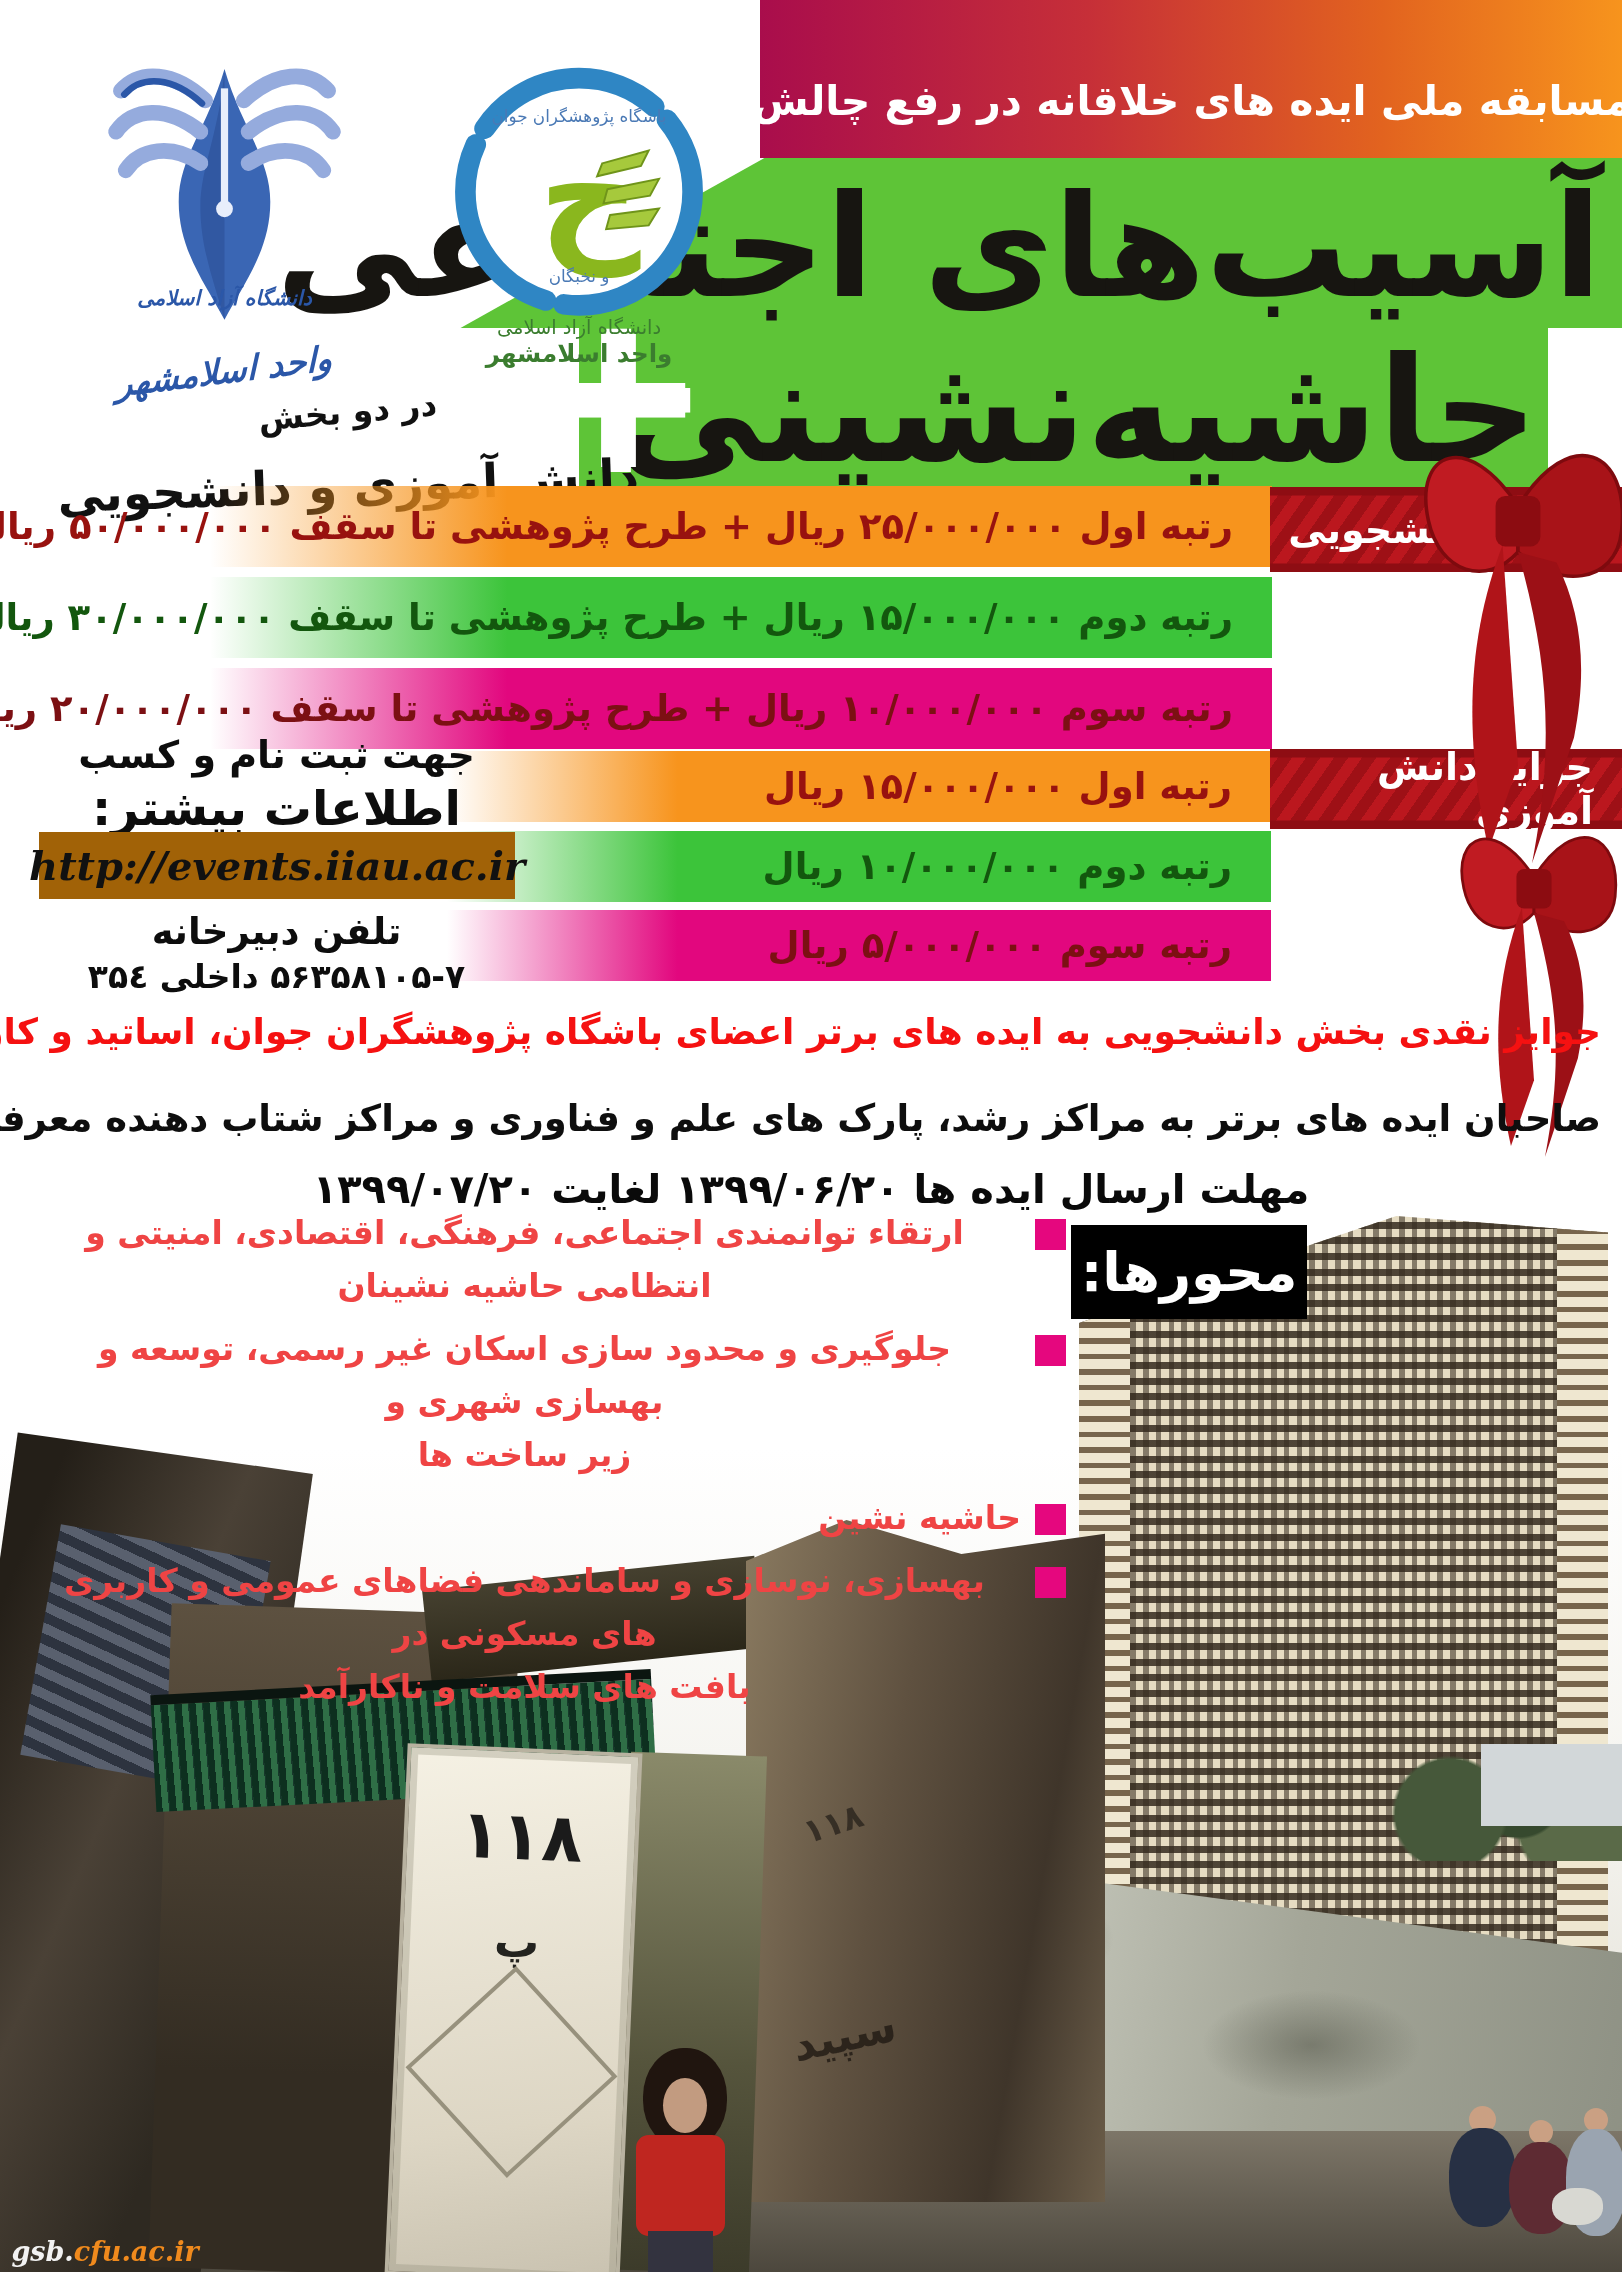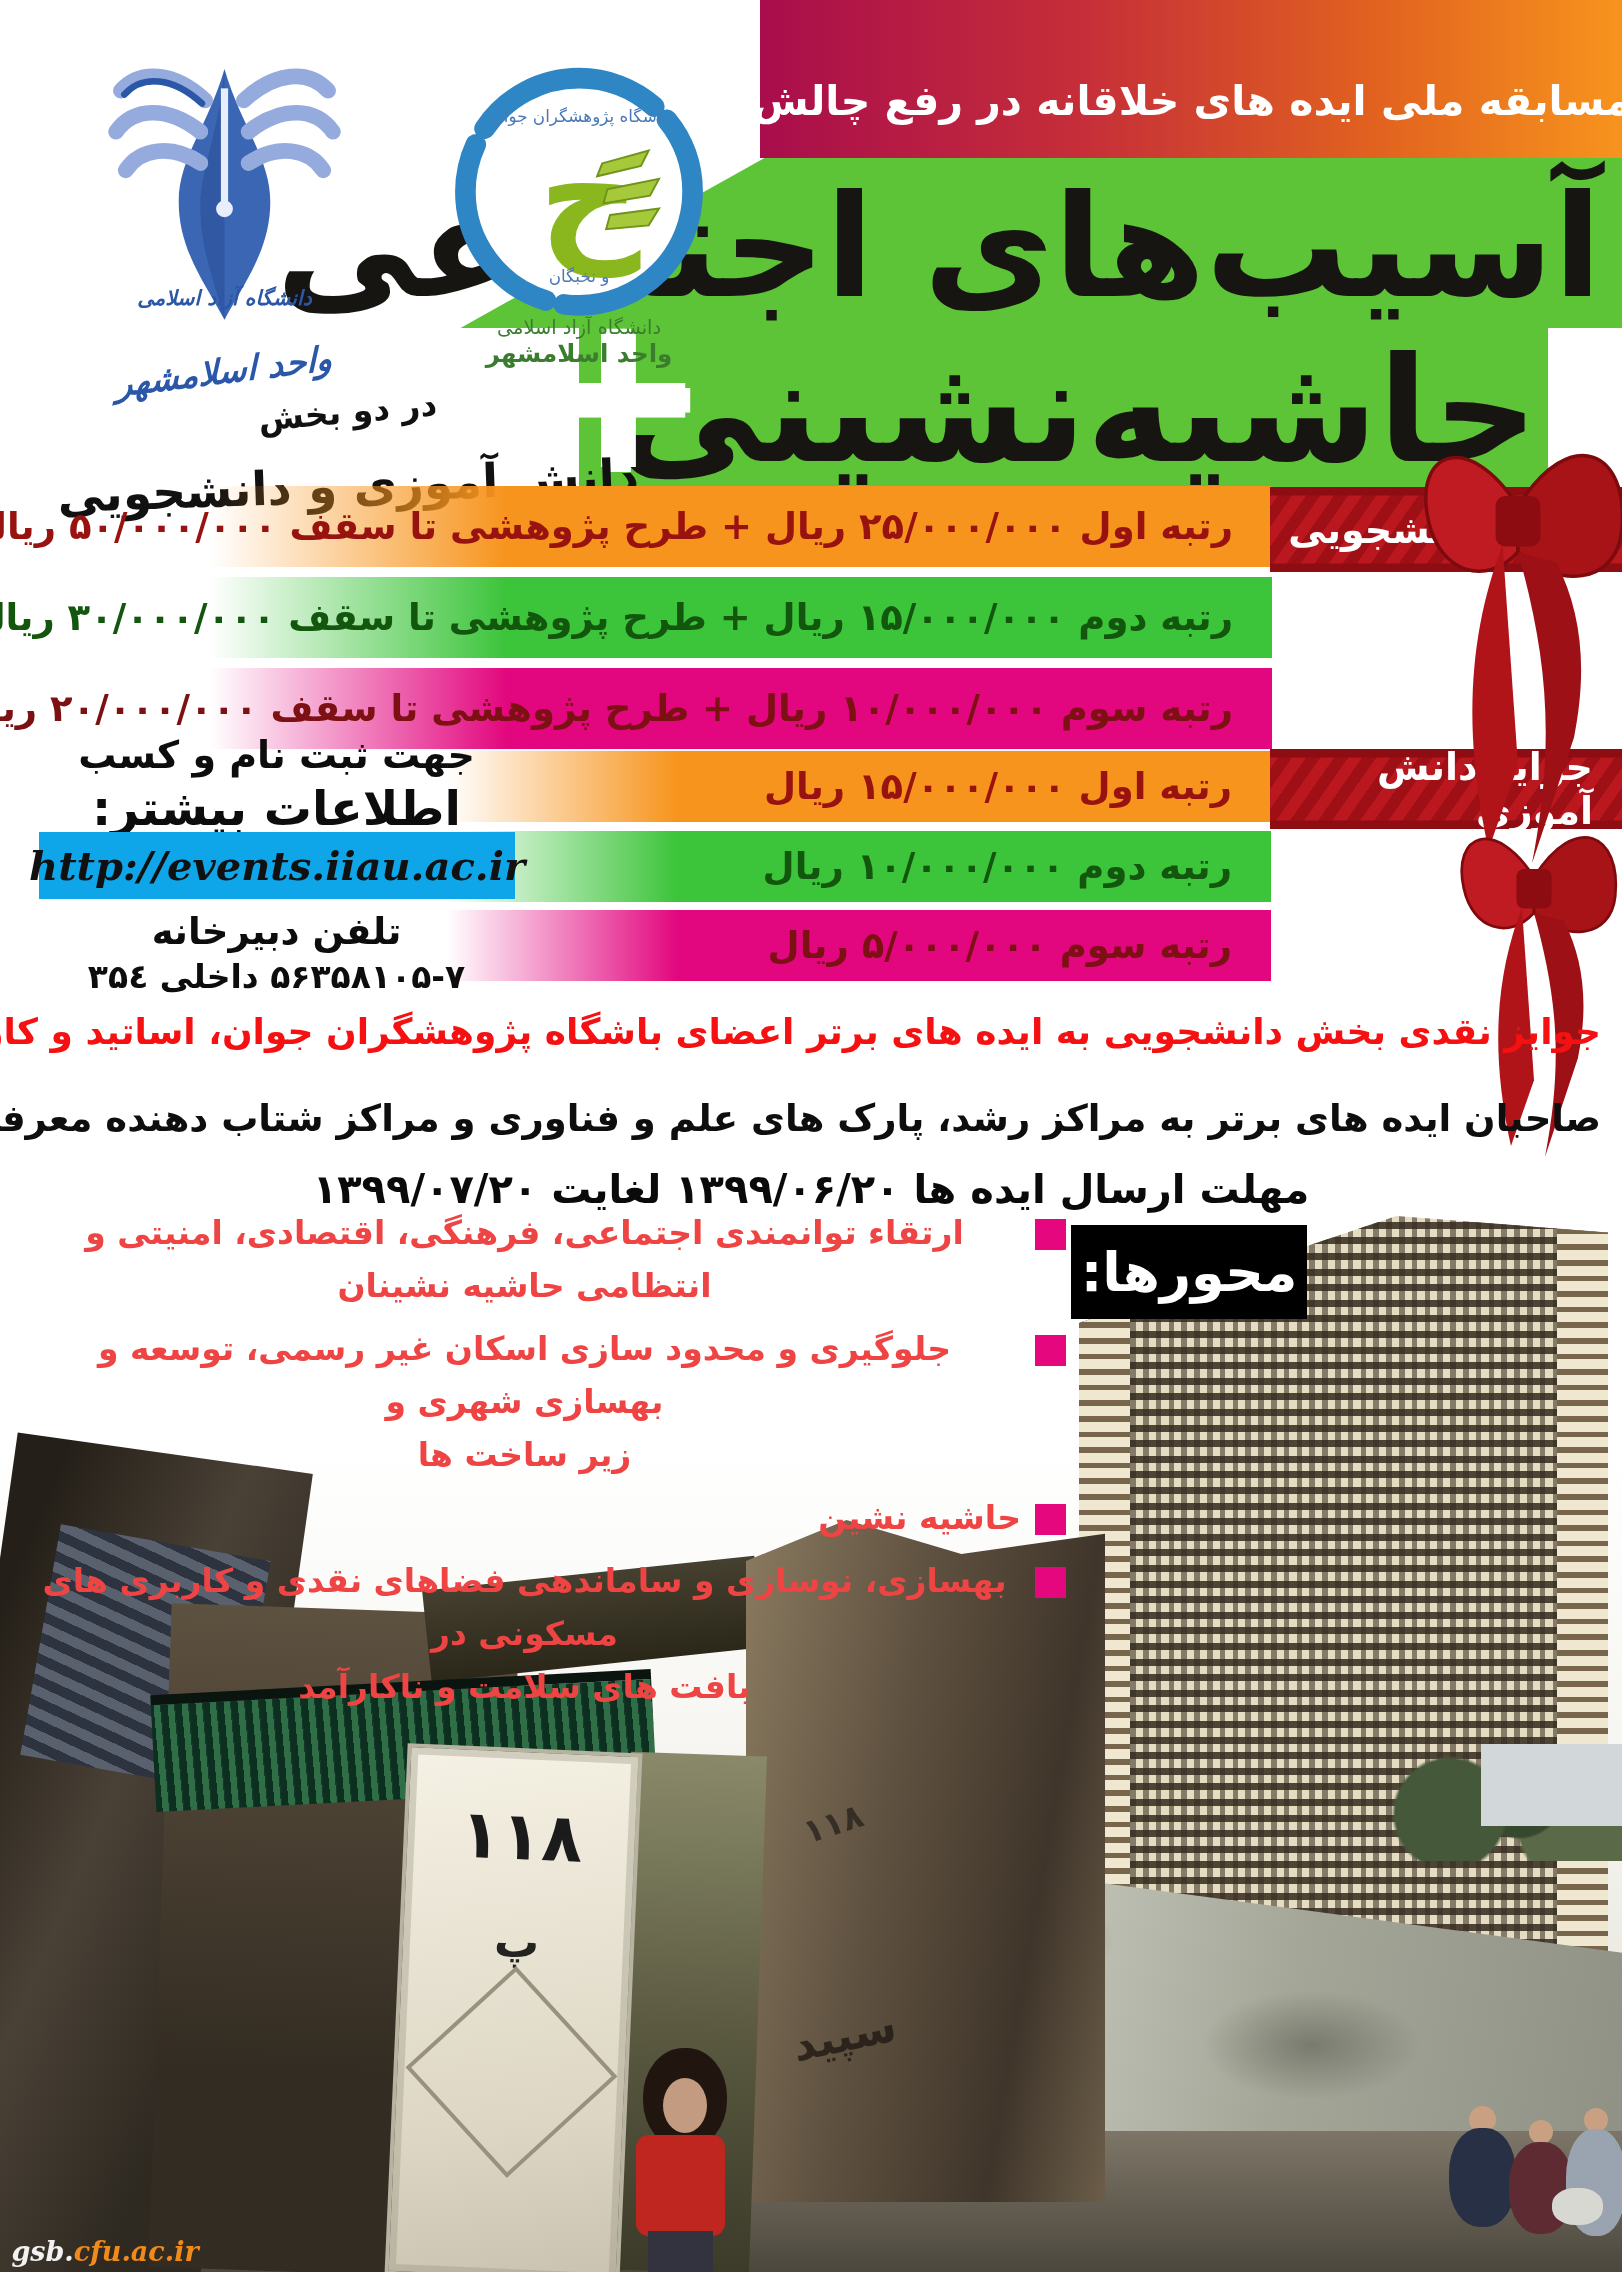--- a/index.html
+++ b/index.html
@@ -47,21 +47,21 @@
   
   .ribbon-band{position:absolute;left:1270px;width:353px;display:flex;align-items:center;direction:rtl;
                color:#fff;font-weight:bold;font-size:38px;
                background:repeating-linear-gradient(125deg,#bb171e 0 11.4px,#9e1016 11.4px 23px);
                box-shadow:inset 0 8.5px 0 #8e0d13,inset 0 -8.5px 0 #8e0d13;}
   .ribbon-band span{padding-right:30px;}
   .bow{position:absolute;}
 
   
   .reg{position:absolute;left:28px;width:497px;text-align:center;direction:rtl;color:#0d0d0d;font-weight:bold;}
-  .url-box{position:absolute;left:39px;top:832px;width:476px;height:67px;background:#0ea5e9;
+  .url-box{position:absolute;left:39px;top:832px;width:476px;height:67px;background:#a16207;
            display:flex;align-items:center;justify-content:center;}
   .url-text{font-family:"DejaVu Serif",serif;font-style:italic;font-weight:bold;font-size:40px;color:#111;direction:ltr;}
 
   
   .note{position:absolute;left:21px;width:1580px;text-align:center;direction:rtl;font-weight:bold;white-space:nowrap;}
   .note-red{top:1011px;font-size:36px;color:#f51111;}
   .note-black{top:1097px;font-size:37px;color:#0e0e0e;}
   .note-deadline{top:1166px;font-size:40px;color:#0a0a0a;}
 
   
@@ -304,21 +304,21 @@
     </div>
     <div class="topic-item">
       <span class="bullet"></span>
       <span class="topic-text">
           <span class="tline">حاشیه نشین</span>
         </span>
     </div>
     <div class="topic-item">
       <span class="bullet"></span>
       <span class="topic-text">
-          <span class="tline">بهسازی، نوسازی و ساماندهی فضاهای نقدی و کاربری های مسکونی در</span>
+          <span class="tline">بهسازی، نوسازی و ساماندهی فضاهای عمومی و کاربری های مسکونی در</span>
           <span class="tline">بافت های سلامت و ناکارآمد</span>
         </span>
     </div>
   </div>
 
   <div class="watermark">
     <span class="wm-prefix">gsb.</span><span class="wm-domain">cfu.ac.ir</span>
   </div>
 
 </div>

